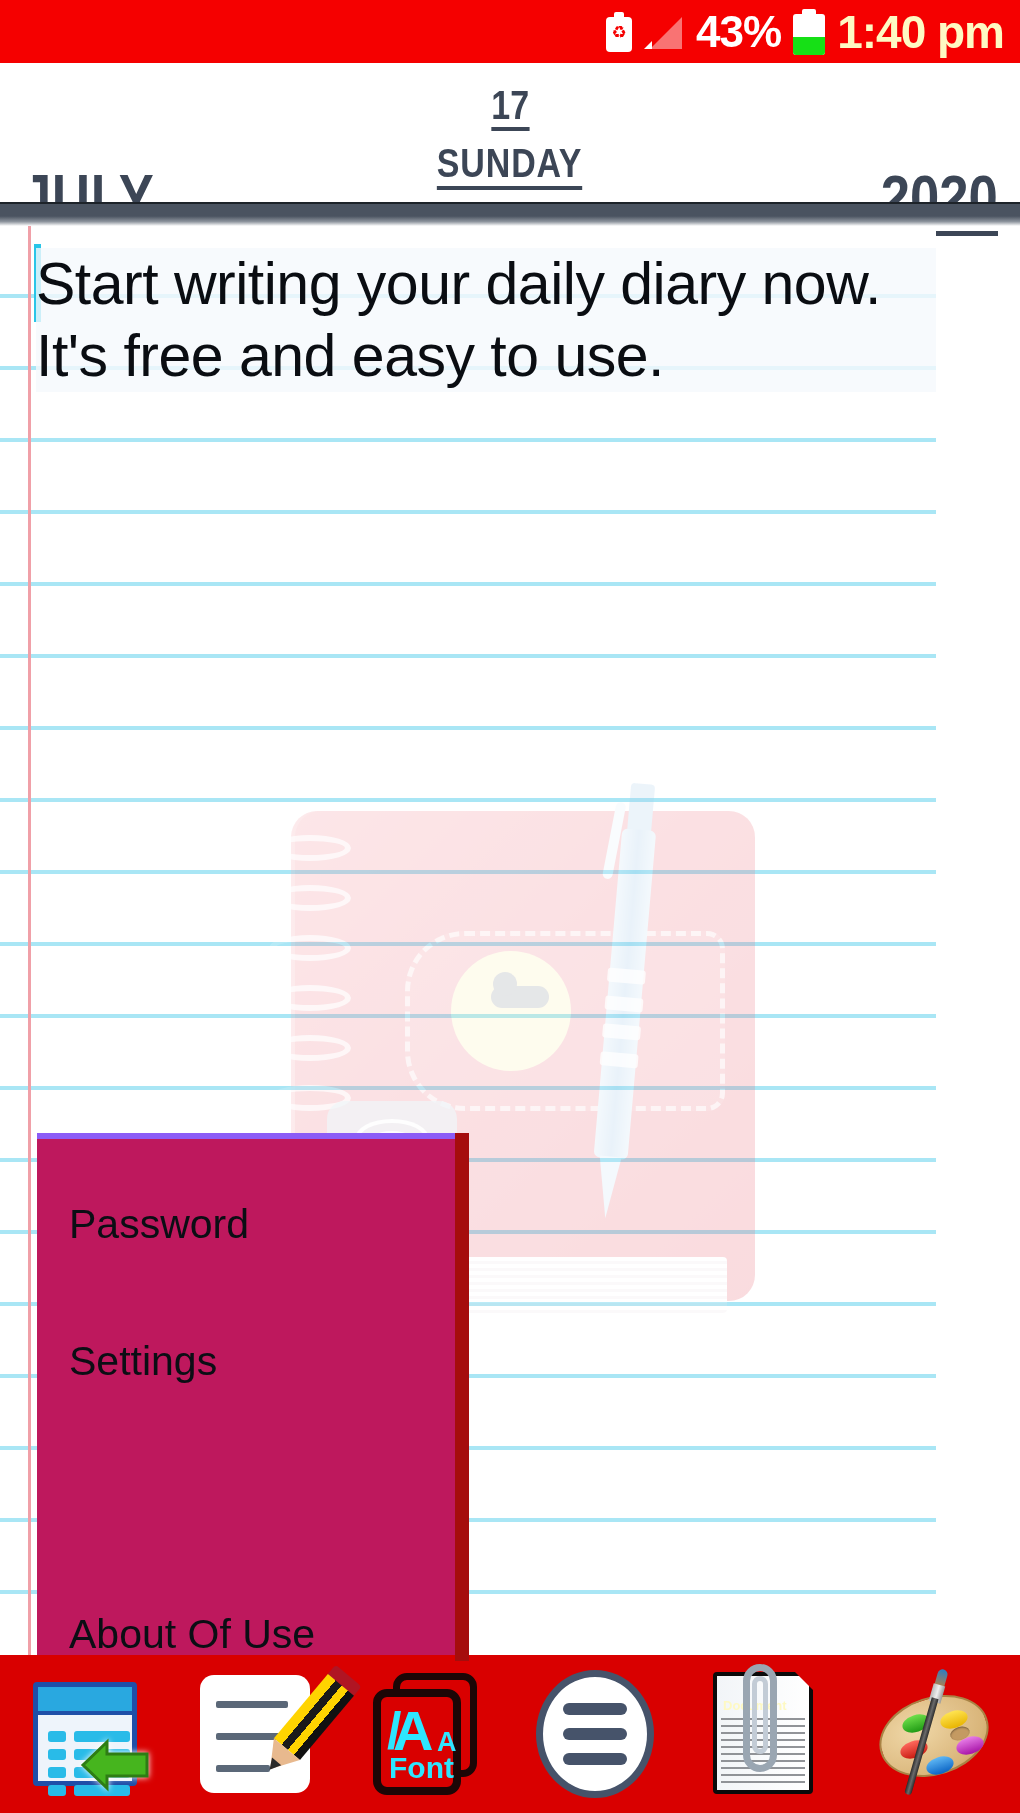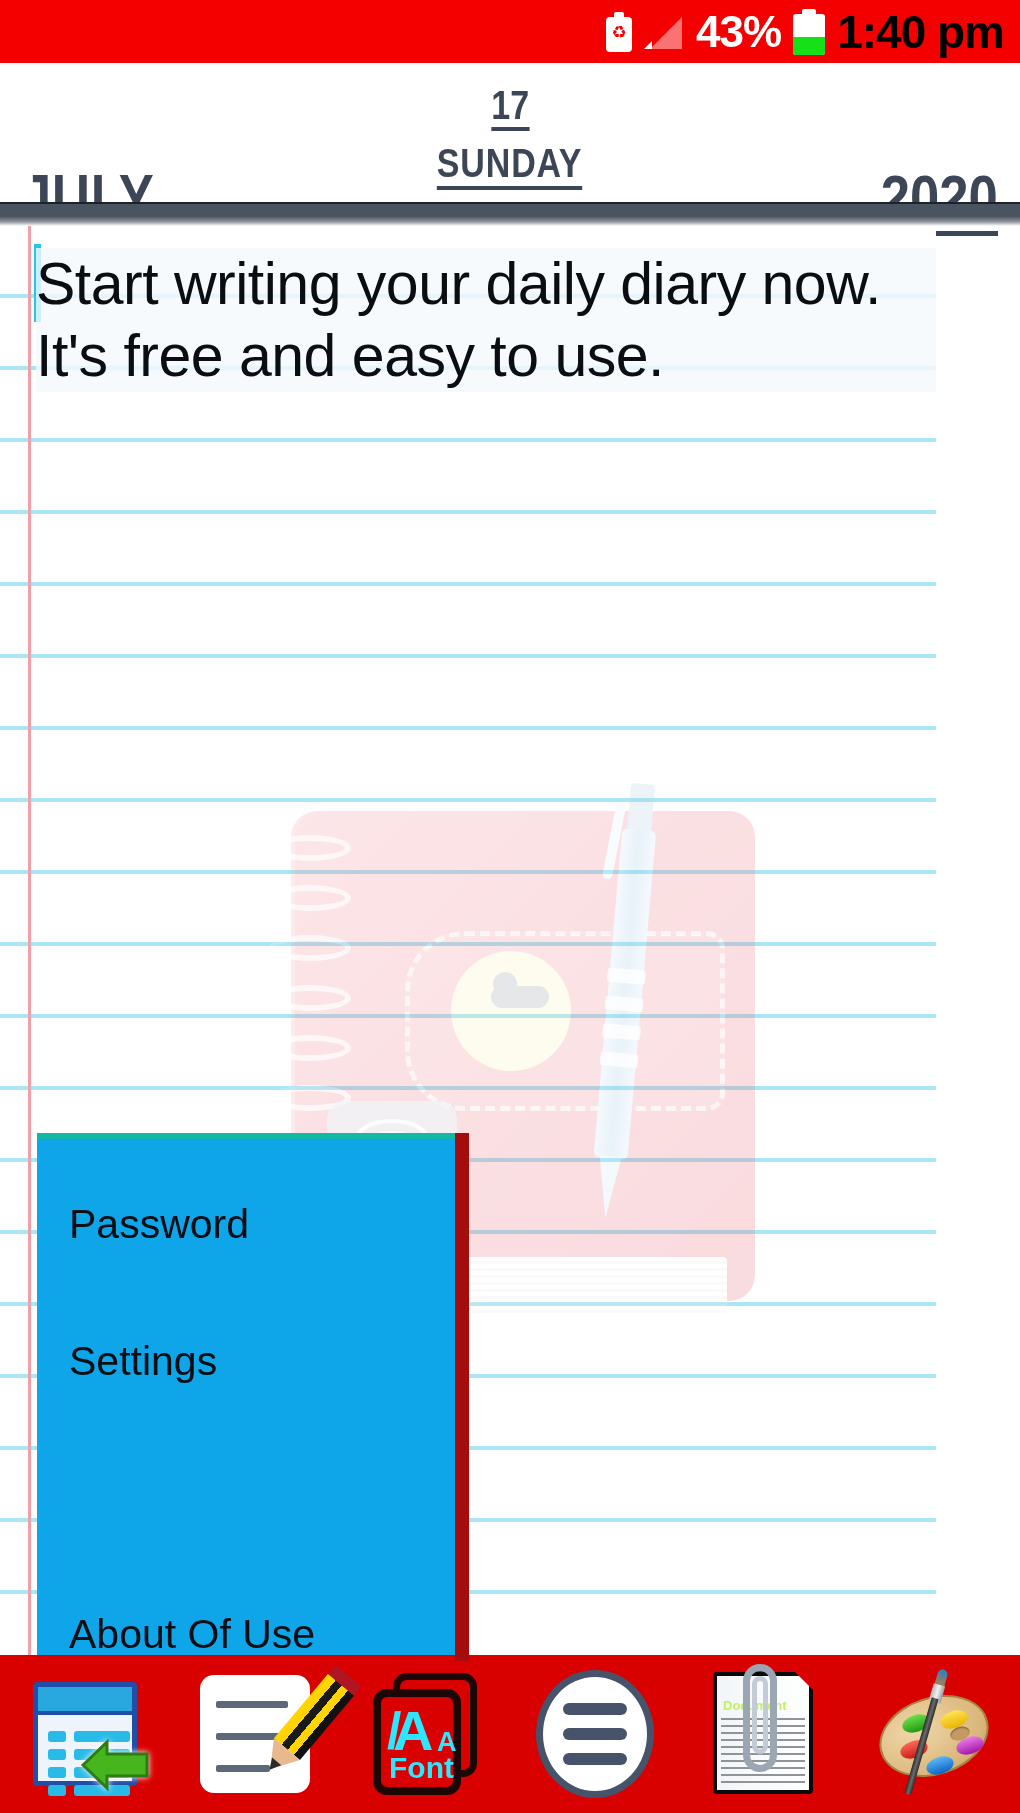--- a/index.html
+++ b/index.html
@@ -54,21 +54,21 @@
     position:absolute; left:9px; top:0; width:14px; height:6px; background:#fff; border-radius:2px 2px 0 0;
   }
   .battery .shell{
     position:absolute; left:0; top:5px; width:32px; height:41px; background:#fff; border-radius:3px;
     overflow:hidden;
   }
   .battery .fill{
     position:absolute; left:0; bottom:0; width:100%; height:43%; background:#16e016;
   }
   .clock{
-    color:#000000; font-size:46px; font-weight:bold; letter-spacing:-1px;
+    color:#fef9c3; font-size:46px; font-weight:bold; letter-spacing:-1px;
   }
 
   
   .header{
     position:absolute; top:63px; left:0; width:1020px; height:140px;
     background:#fff;
     display:flex; align-items:center;
   }
   .hdr-month{
     position:absolute; left:22px; top:105px;
@@ -216,22 +216,22 @@
     letter-spacing:-0.5px;
   }
   .caret{
     position:absolute; left:34px; top:18px; width:7px; height:78px;
     background:#29c5e8;
   }
 
   
   .dropdown{
     position:absolute; left:37px; top:1133px; width:418px; height:522px;
-    background:#0ea5e9;
-    border-top:6px solid #14b8a6;
+    background:#be185d;
+    border-top:6px solid #8b5cf6;
     z-index:30;
   }
   .dropdown:after{
     content:""; position:absolute; right:-14px; top:-6px;
     width:14px; height:528px; background:#a50d0d;
   }
   .menu-item{
     position:absolute; left:32px;
     font-size:41px; color:#0b0e14;
     font-family:"Liberation Sans", sans-serif;
@@ -346,21 +346,21 @@
   .ic-doc .page{
     position:absolute; left:0; top:0; width:100px; height:122px;
     background:linear-gradient(to right,#f2f5f8,#ffffff);
     border:4px solid #0a0a0a; border-radius:4px;
   }
   .ic-doc .fold{
     position:absolute; right:-2px; top:-2px; width:0; height:0;
     border-left:26px solid transparent; border-top:26px solid #d90000;
   }
   .ic-doc .title{
-    position:absolute; left:10px; top:26px; font-size:13px; font-weight:bold; color:#bef264;
+    position:absolute; left:10px; top:26px; font-size:13px; font-weight:bold; color:#fef9c3;
   }
   .ic-doc .txt{
     position:absolute; left:8px; top:46px; width:84px; height:66px;
     background:repeating-linear-gradient(to bottom,#7e8186 0 2px,transparent 2px 7px);
     opacity:.85;
   }
   .ic-doc .clip{
     position:absolute; left:30px; top:-8px; width:34px; height:108px;
     border:7px solid #9aa6b2; border-radius:18px;
     background:transparent;

